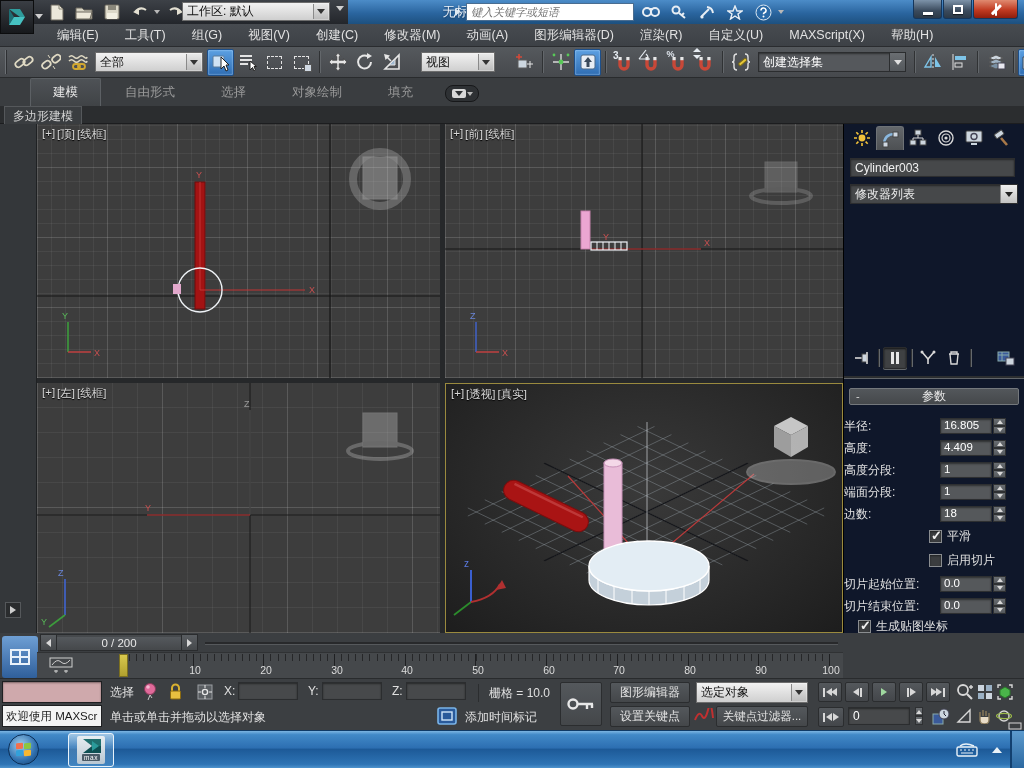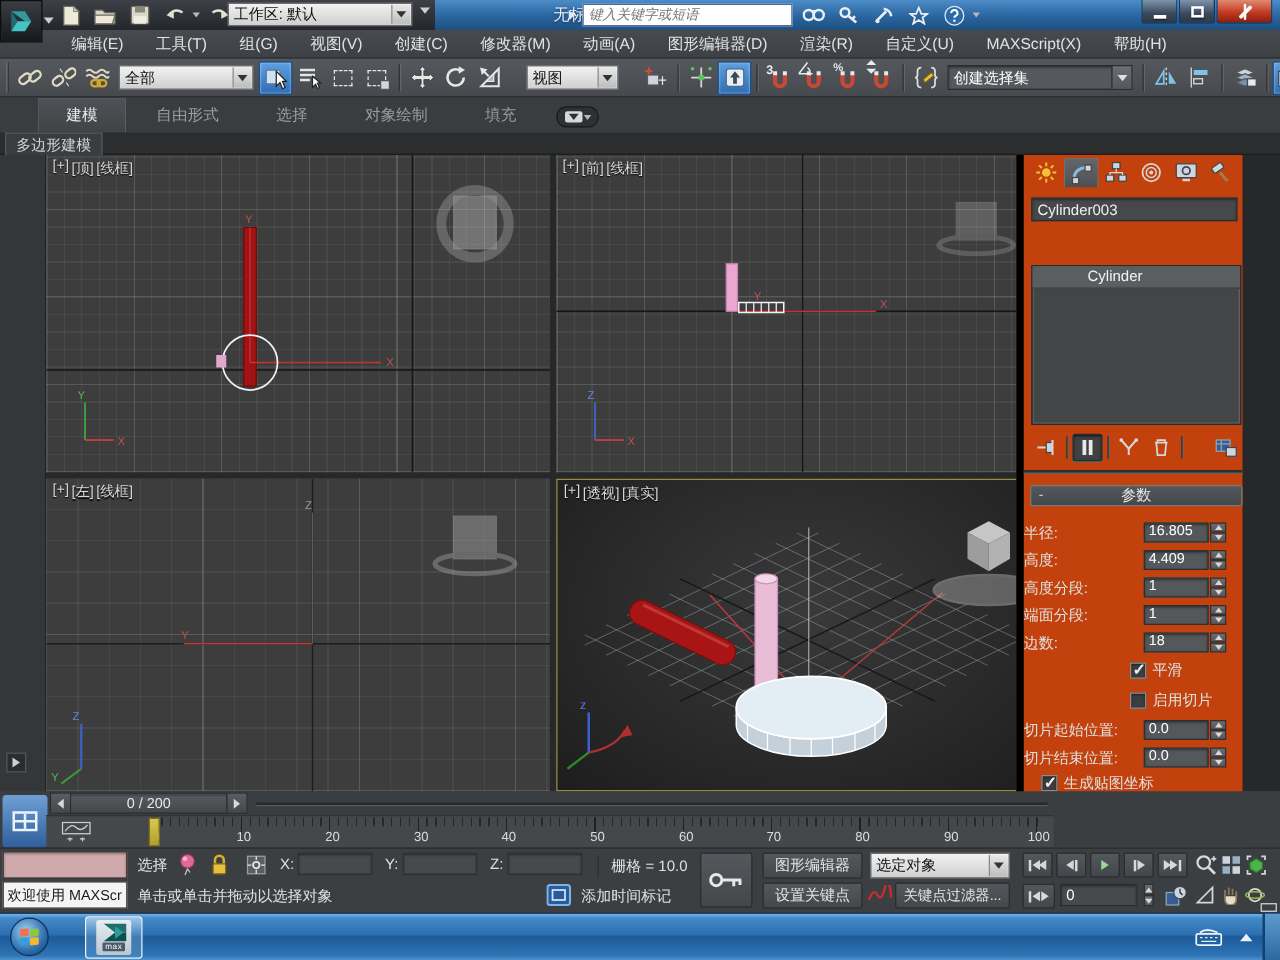--- a/index.html
+++ b/index.html
@@ -78,21 +78,21 @@
     repeating-linear-gradient(90deg,rgba(210,210,210,.07) 0 1px,transparent 1px 25px);}
   .vp-top{left:37px;top:0;width:403px;height:254px;}
   .vp-front{left:445px;top:0;width:398px;height:254px;}
   .vp-left{left:37px;top:259px;width:403px;height:250px;}
   .vp-persp{left:445px;top:259px;width:398px;height:250px;background:radial-gradient(ellipse at 50% 42%,#3a3a3a 0%,#262626 70%,#1d1d1d 100%);border:1px solid #9a8a3e;}
   .vp svg.scene{position:absolute;left:0;top:0;}
   .vp-label{position:absolute;left:5px;top:3px;font-size:11.5px;color:#d8d8d8;z-index:3;display:flex;gap:2px;text-shadow:0 1px 1px #000;}
   .vp-label span{cursor:default;}
 
   
-  .cpanel{position:absolute;left:813px;top:124px;width:181px;height:554px;background:#c2410c;border-left:6px solid #000000;}
+  .cpanel{position:absolute;left:843px;top:124px;width:181px;height:554px;background:#0f172a;border-left:1px solid #000000;}
   .cp-tabs{position:absolute;left:0;top:2px;width:100%;height:26px;display:flex;padding-left:4px;}
   .cp-tab{width:28px;height:24px;display:flex;align-items:center;justify-content:center;border-radius:3px 3px 0 0;}
   .cp-tab.active{background:linear-gradient(#63676b,#4d5053);border:1px solid #6e7276;border-bottom:none;}
   .cp-name-row{position:absolute;left:6px;top:34px;width:168px;height:19px;display:flex;gap:4px;}
   .cp-name{flex:1;background:#46484a;border:1px solid #2c2d2f;box-shadow:inset 0 1px 2px #0007;color:#f0f0f0;padding:1px 4px;font-size:12px;}
   .cp-swatch{width:22px;height:19px;background:#bcc9e2;border:1px solid #23242
 
 6;}
   .cp-combo{position:absolute;left:6px;top:60px;width:168px;height:20px;background:#46484a;border:1px solid #2c2d2f;box-shadow:inset 0 1px 2px #0007;color:#eee;display:flex;align-items:center;padding:0 4px;}
   .cp-combo .dd{position:absolute;right:0;top:0;bottom:0;width:17px;background:linear-gradient(#f0f0f0,#c2c2c2);border-left:1px solid #8a8a8a;display:flex;align-items:center;justify-content:center;}
@@ -687,22 +687,25 @@
         <svg width="18" height="18" viewBox="0 0 18 18">
             <rect x="2" y="3" width="9" height="5" rx="1" fill="#cdd6df" stroke="#444" transform="rotate(-35 6 6)"></rect>
             <path d="M8 9l6 7" stroke="#a87848" stroke-width="2.6"></path>
           </svg>
       </span>
     </div>
     <div class="cp-name-row">
       <input class="cp-name" value="Cylinder003" style="">
       <span class="cp-swatch"></span>
     </div>
-    <div class="cp-stack">
-      <div class="stack-item">Cylinder</div>
+    <div class="cp-combo">
+      <span>修改器列表</span>
+      <span class="dd">
+          <i></i>
+        </span>
     </div>
     <div class="cp-stacktools">
       <span class="st-btn">
         <svg width="18" height="16" viewBox="0 0 18 16">
             <path d="M2 8h7" stroke="#d8d8d8" stroke-width="1.6"></path>
             <rect x="9" y="4" width="5" height="8" fill="#cdd6df" stroke="#444"></rect>
             <path d="M14 2v12" stroke="#d8d8d8" stroke-width="1.6"></path>
           </svg>
       </span>
       <span class="st-sep"></span>

